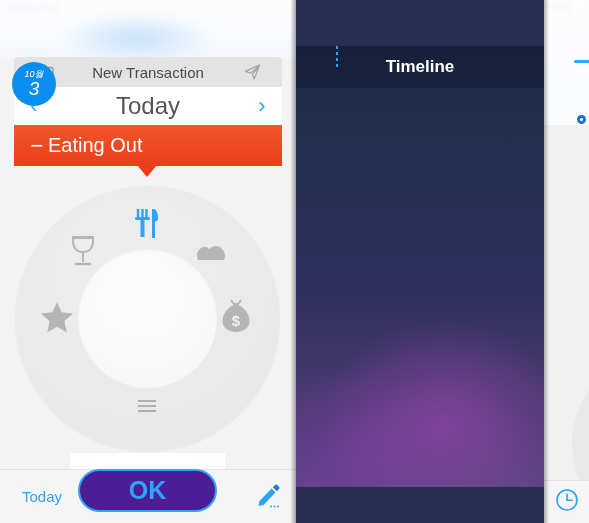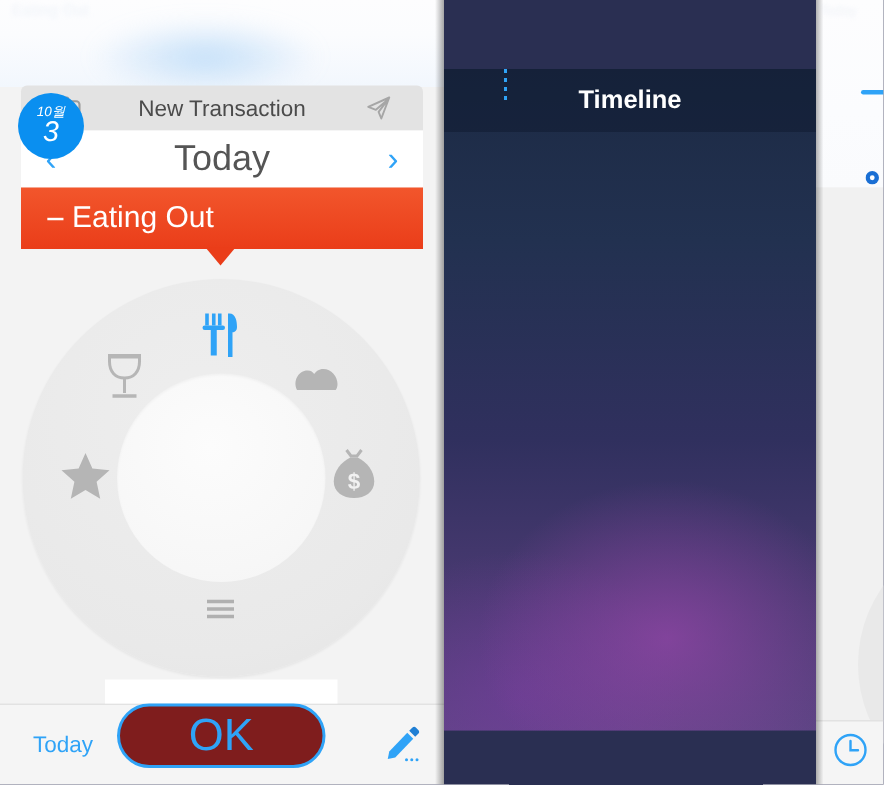--- a/index.html
+++ b/index.html
@@ -77,23 +77,23 @@
   #icon-menu{ left:131px; top:392px; width:32px; height:28px; }
   
   #left-footer{
     position:absolute; left:0; bottom:0; width:296px; height:54px;
     background:#f5f5f5; border-top:1px solid #e2e2e2;
     display:flex; align-items:center;
   }
   #cancel-btn{ width:84px; text-align:center; font-size:15px; color:#2fa3f7; }
   #ok-btn{
     position:absolute; left:78px; bottom:11px; width:139px; height:43px;
-    border:2px solid #2fa3f7; border-radius:22px; background:#7f1d1d;
+    border:2px solid #2fa3f7; border-radius:22px; background:#4c1d95;
     display:flex; align-items:center; justify-content:center;
-    font-size:30px; color:#2fa3f7; font-weight:400;
+    font-size:25px; color:#2fa3f7; font-weight:700;
   }
   #pencil-btn{ position:absolute; right:14px; bottom:14px; width:28px; height:28px; }
   #ok-mask{
     position:absolute; left:70px; bottom:54px; width:155px; height:16px; background:#fff;
   }
   
   #center-panel{
     position:absolute; left:296px; top:0; width:248px; height:441px;
     overflow:hidden;
     background:

